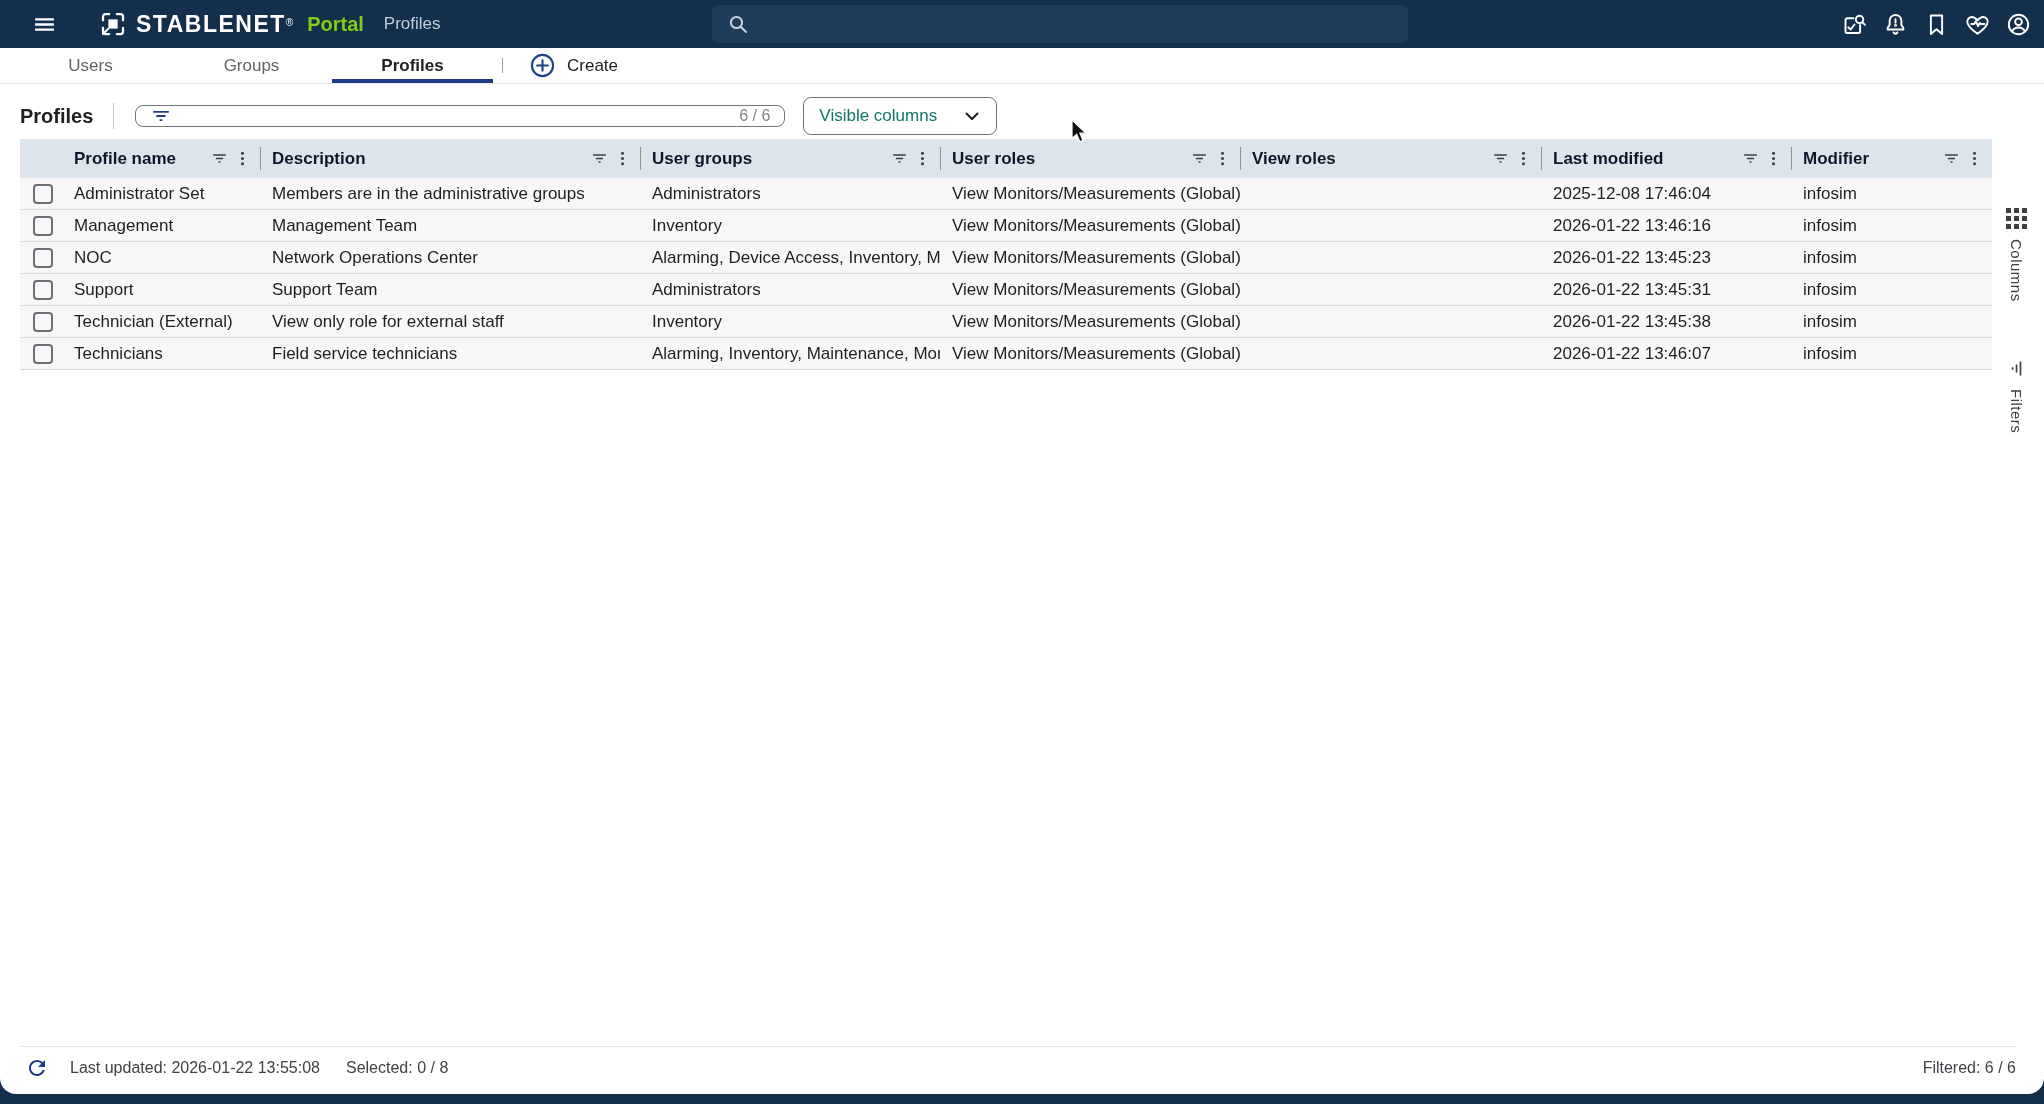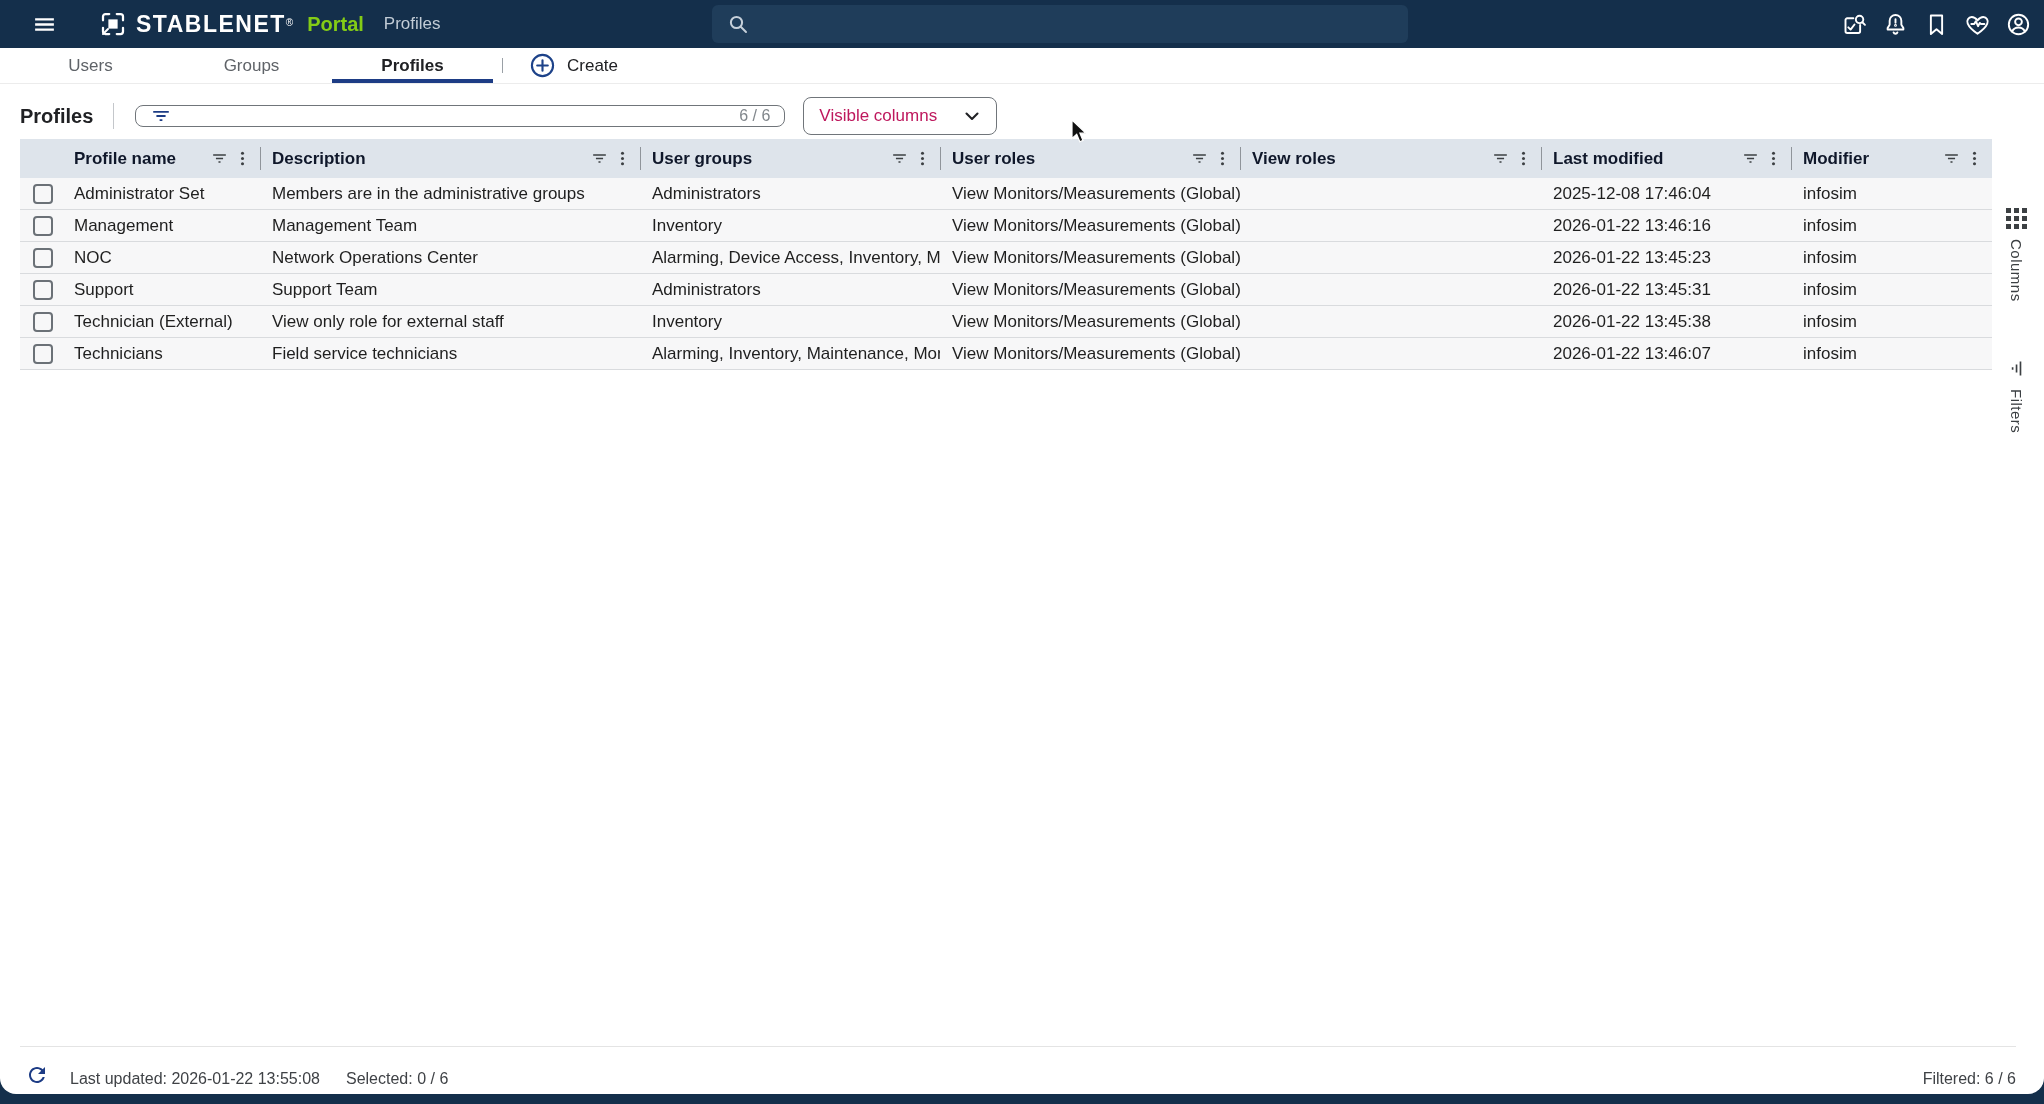--- a/index.html
+++ b/index.html
@@ -62,21 +62,21 @@
   .toolbar-title { font-size:20px; font-weight:bold; color:#202124; }
   .toolbar-sep { width:1px; height:26px; background:#c4c7cb; margin:0 21px 0 20px; }
   .filter-input {
     width:650px; height:22px; border:1px solid #70757a; border-radius:8px;
     display:flex; align-items:center; padding:0 14px; cursor:text;
   }
   .filter-count { margin-left:auto; color:#80868b; font-size:16px; }
   .columns-select {
     width:194px; height:38px; border:1px solid #70757a; border-radius:8px;
     display:flex; align-items:center; padding:0 12px 0 15px; margin-left:18px;
-    font-size:17px; color:#be185d; cursor:pointer;
+    font-size:17px; color:#0f766e; cursor:pointer;
   }
   .columns-select .chev { margin-left:auto; display:flex; }
 
   
   .table { margin:1px 0 0 20px; width:1972px; }
   .thead {
     display:grid; grid-template-columns:48px 192px 380px 300px 300px 301px 250px 201px;
     height:39px; background:#dee4eb; align-items:center;
   }
   .th { display:flex; align-items:center; height:100%; position:relative; font-size:17px; font-weight:bold; color:#0f172a; padding-left:12px; cursor:pointer; }
@@ -100,21 +100,21 @@
     position:absolute; right:8px; top:160px; width:40px;
     display:flex; flex-direction:column; align-items:center;
   }
   .rail-btn { display:flex; flex-direction:column; align-items:center; cursor:pointer; }
   .rail-label { writing-mode:vertical-rl; font-size:15px; color:#3c4043; margin-top:10px; letter-spacing:0.5px; }
   .rail-gap { height:56px; }
 
   
   .statusbar {
     position:absolute; left:20px; right:28px; bottom:6px; height:42px;
-    border-top:1px solid #e4e4e4; display:flex; align-items:flex-end;
+    border-top:1px solid #e4e4e4; display:flex; align-items:center;
     font-size:16px; color:#3f4246;
   }
   .refresh-btn { width:26px; height:26px; margin-left:4px; display:flex; align-items:center; justify-content:center; cursor:pointer; }
   .status-updated { margin-left:20px; }
   .status-selected { margin-left:26px; }
   .status-filtered { margin-left:auto; }
 
   
   .mouse-cursor { position:absolute; left:1070px; top:119px; pointer-events:none; z-index:99; }
 </style>
@@ -460,20 +460,20 @@
     </div>
   </aside>
 
   <footer class="statusbar">
     <div class="refresh-btn">
       <svg width="24" height="24" viewBox="0 0 24 24" fill="#1d3c85">
         <path d="M17.65 6.35C16.2 4.9 14.21 4 12 4c-4.42 0-7.99 3.58-8 8s3.57 8 8 8c3.73 0 6.84-2.55 7.73-6h-2.08c-.82 2.33-3.04 4-5.65 4-3.31 0-6-2.69-6-6s2.69-6 6-6c1.66 0 3.14.69 4.22 1.78L13 11h7V4l-2.35 2.35z"></path>
       </svg>
     </div>
     <span class="status-updated">Last updated: 2026-01-22 13:55:08</span>
-    <span class="status-selected">Selected: 0 / 6</span>
+    <span class="status-selected">Selected: 0 / 8</span>
     <span class="status-filtered">Filtered: 6 / 6</span>
   </footer>
 </main>
 
 <svg class="mouse-cursor" width="24" height="26" viewBox="0 0 24 26">
   <path d="M2 1 L2 19.5 L6.7 15.3 L9.8 22.8 L13 21.4 L9.9 14.2 L16 14.2 Z" fill="#111111" stroke="#ffffff" stroke-width="1.2"></path>
 </svg>
 
 </body></html>

